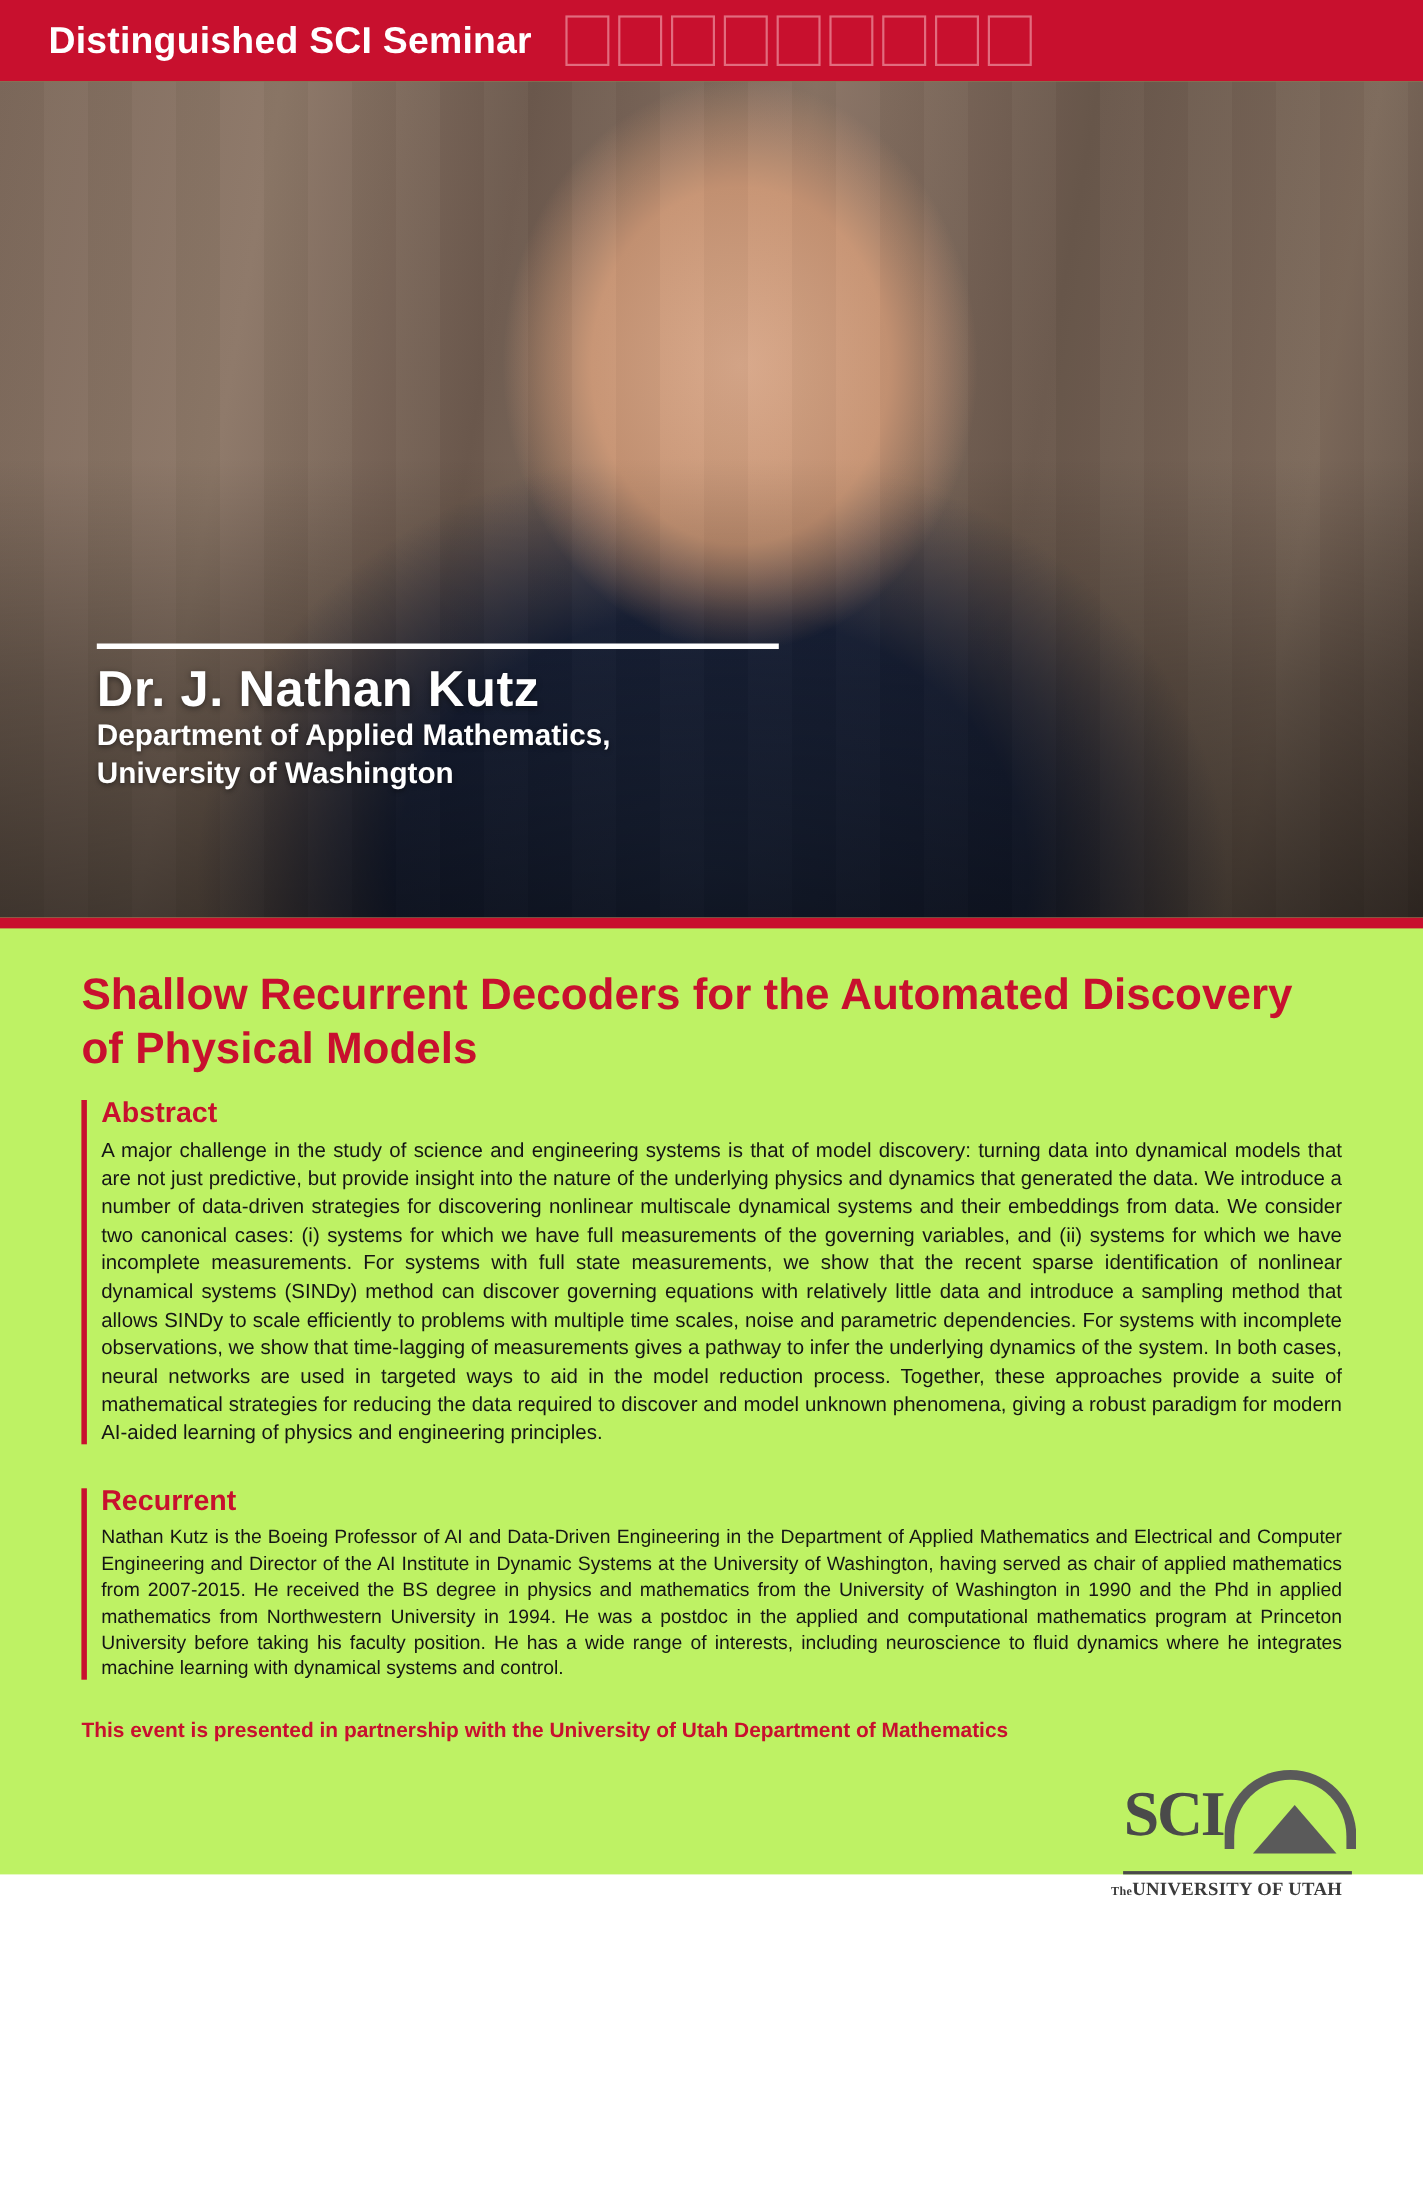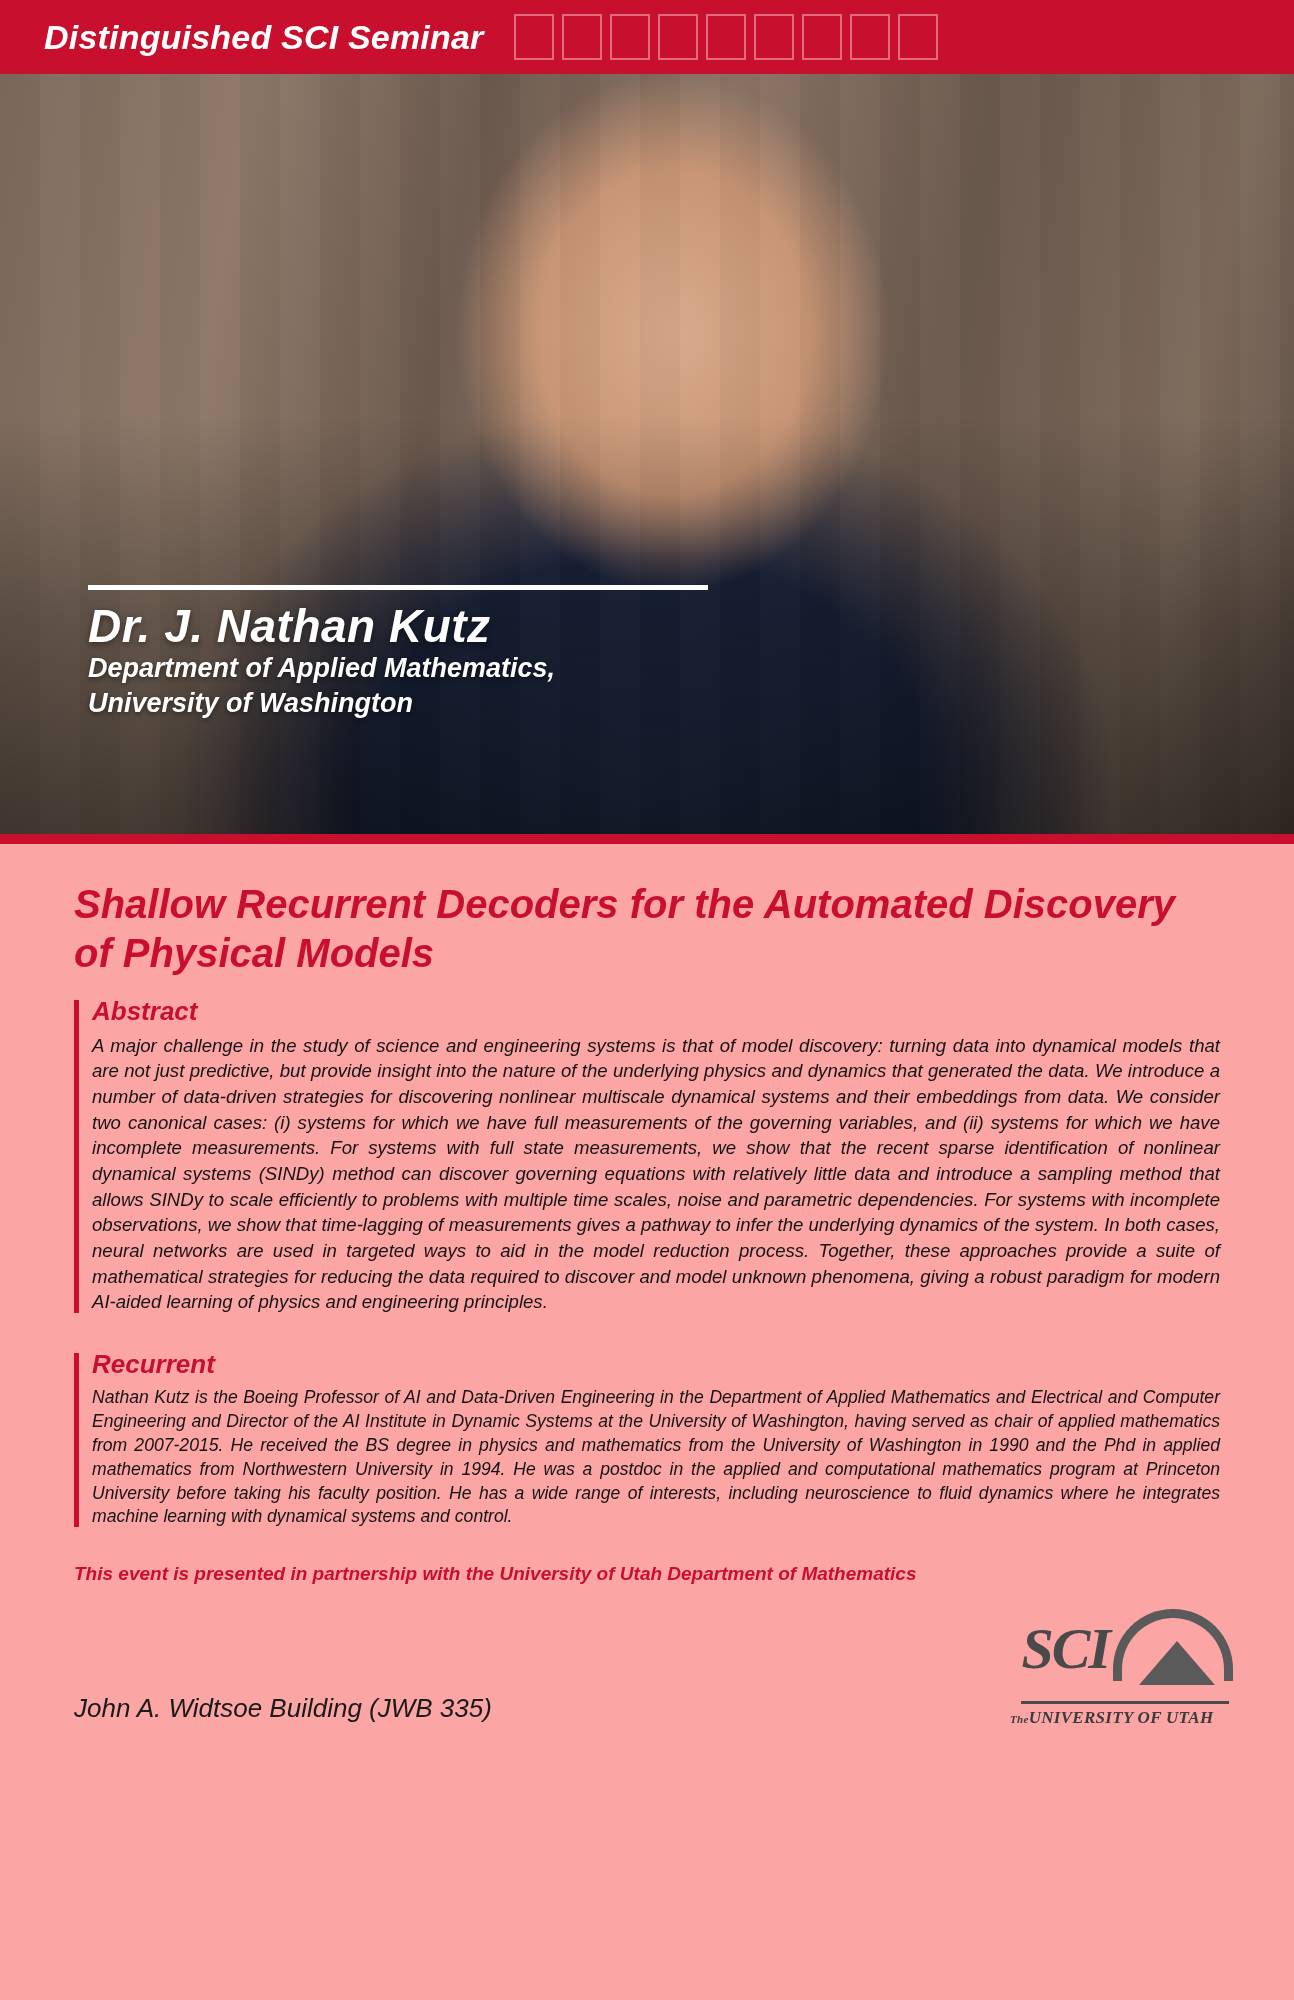--- a/index.html
+++ b/index.html
@@ -9,24 +9,23 @@
   }
   body {
     width: 1294px;
     height: 2000px;
     font-family: "Liberation Sans", sans-serif;
     overflow: hidden;
   }
   .poster {
     position: relative;
     width: 1294px;
-    height: 2000px;
-    background: #fca5a5;
+    height: 1704px;
+    background: #bef264;
     box-sizing: border-box;
-    font-style: italic;
   }
 
   
   .banner {
     position: relative;
     height: 74px;
     background: #c8102e;
     display: flex;
     align-items: center;
     overflow: hidden;
@@ -287,21 +286,20 @@
     <div class="section">
       <div class="section-head">Recurrent</div>
       <div class="section-body bio">Nathan Kutz is the Boeing Professor of AI and Data-Driven Engineering in the Department of Applied Mathematics and Electrical and Computer Engineering and Director of the AI Institute in Dynamic Systems at the University of Washington, having served as chair of applied mathematics from 2007-2015.  He received the BS degree in physics and mathematics from the University of Washington in 1990 and the Phd in applied mathematics from Northwestern University in 1994. He was a postdoc in the applied and computational mathematics program at Princeton University before taking his faculty position. He has a wide range of interests, including neuroscience to fluid dynamics where he integrates machine learning with dynamical systems and control.</div>
     </div>
 
     <div class="partnership">This event is presented in partnership with the University of Utah Department of Mathematics</div>
   </div>
 
   <div class="footer">
     <div class="footer-left">
-      <div class="event-location">John A. Widtsoe Building (JWB 335)</div>
     </div>
     <div class="logo">
       <div class="logo-mark">
         <div class="logo-sci">SCI</div>
         <div class="logo-arc"></div>
         <div class="logo-mtn"></div>
       </div>
       <div class="logo-underline"></div>
       <div class="logo-univ"><span class="small">The</span><span>UNIVERSITY OF UTAH</span></div>
     </div>

